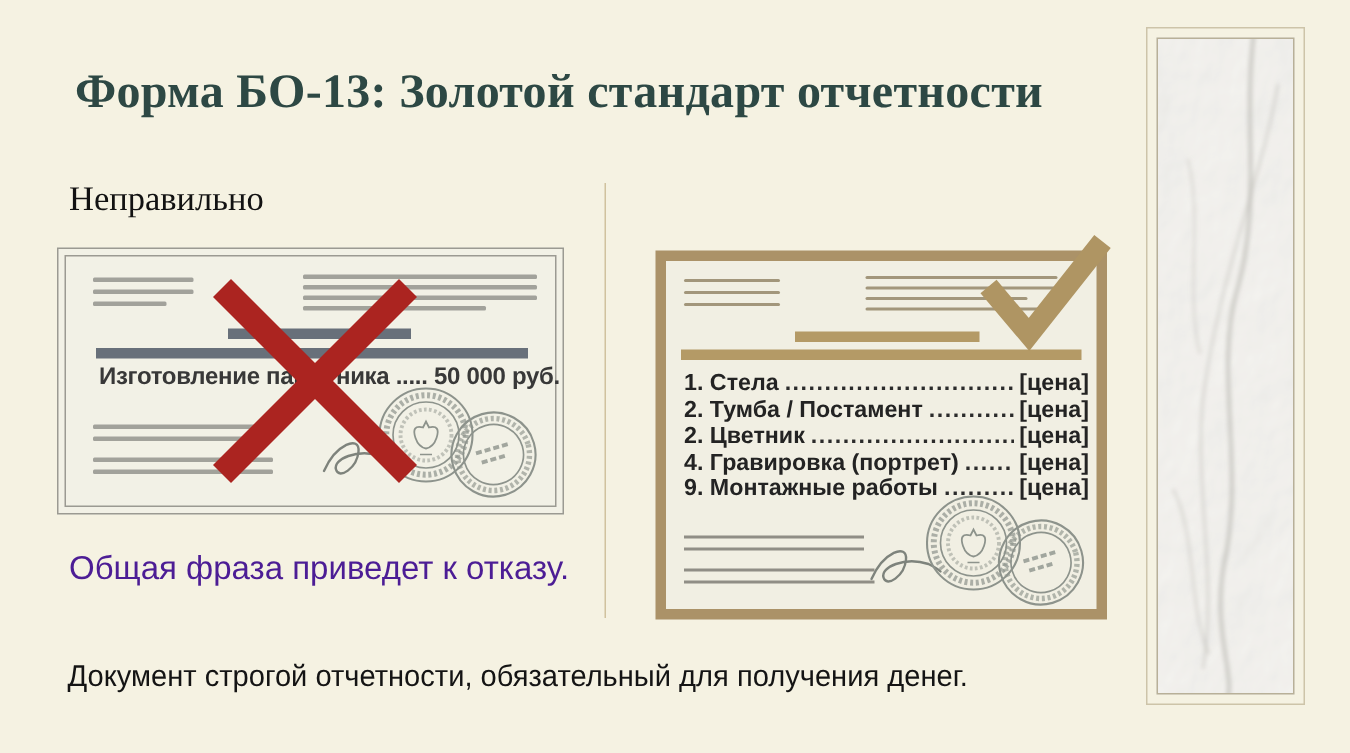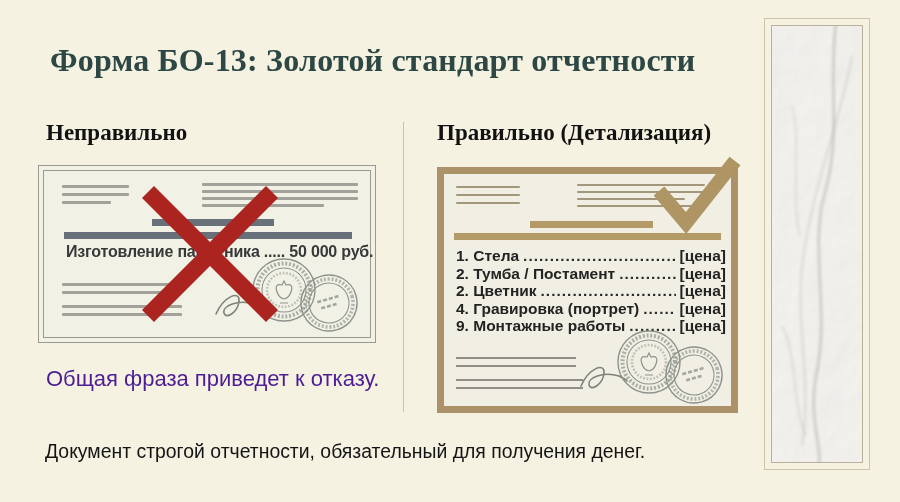--- a/index.html
+++ b/index.html
@@ -4,21 +4,21 @@
 <style>
   html,body{margin:0;padding:0;}
   body{width:900px;height:502px;overflow:hidden;background:#f5f2e2;
        font-family:"Liberation Sans", sans-serif;}
   .slide{position:relative;width:900px;height:502px;background:#f5f2e2;}
 
   .title{position:absolute;left:50px;top:42px;font-family:"Liberation Serif", serif;
          font-weight:700;font-size:32px;color:#2d4844;letter-spacing:.2px;}
 
   .col-head{position:absolute;top:120px;font-family:"Liberation Serif", serif;
-            font-weight:700;font-size:23px;color:#121212;}
+            font-weight:400;font-size:23px;color:#121212;}
   .col-head.wrong{left:46px;}
   .col-head.correct{left:437px;}
 
   .divider{position:absolute;left:403px;top:122px;width:1px;height:290px;
            background:#c9ba92;opacity:.85;}
 
   
   .doc-wrong{position:absolute;left:38px;top:165px;width:338px;height:178px;
              background:#f2f1e6;border:1px solid #9b9a92;padding:4px;box-sizing:border-box;}
   .doc-wrong-inner{position:relative;width:100%;height:100%;border:1px solid #9b9a92;
@@ -83,21 +83,20 @@
           <path d="M-11,-4 H11" stroke-width="2.6" stroke-dasharray="4 2" opacity="0.8"></path>
           <path d="M-9,3 H9" stroke-width="2.6" stroke-dasharray="4 2" opacity="0.8"></path>
         </g>
       </g>
     </defs>
   </svg>
 
   <div class="title">Форма БО-13: Золотой стандарт отчетности</div>
 
   <div class="col-head wrong">Неправильно</div>
-  <div class="col-head correct">Правильно (Детализация)</div>
 
   <div class="divider"></div>
 
   <div class="doc-wrong">
     <div class="doc-wrong-inner">
       <div class="ph" style="left:18px;top:14px;width:67px"></div>
       <div class="ph" style="left:18px;top:22px;width:67px"></div>
       <div class="ph" style="left:18px;top:30px;width:49px"></div>
 
       <div class="ph" style="left:158px;top:12px;width:156px"></div>

